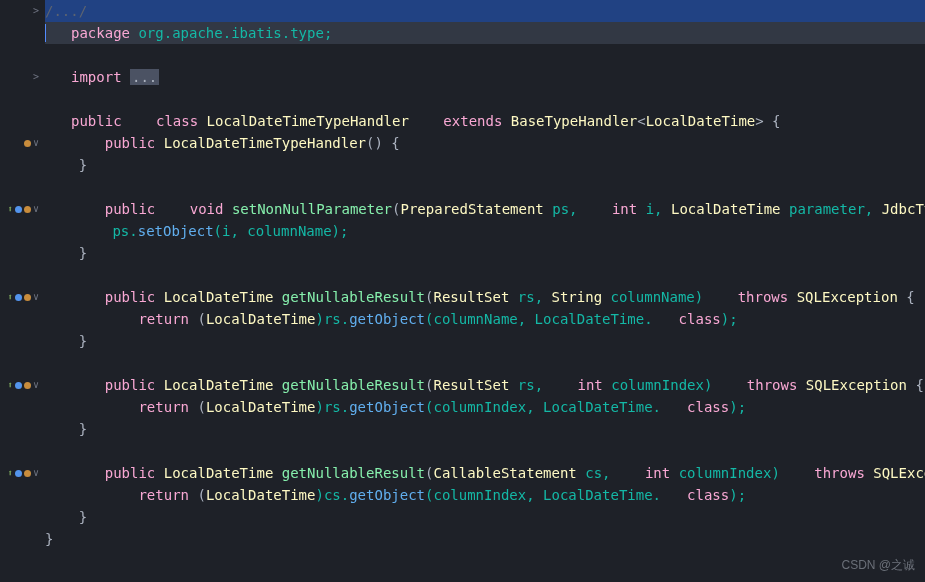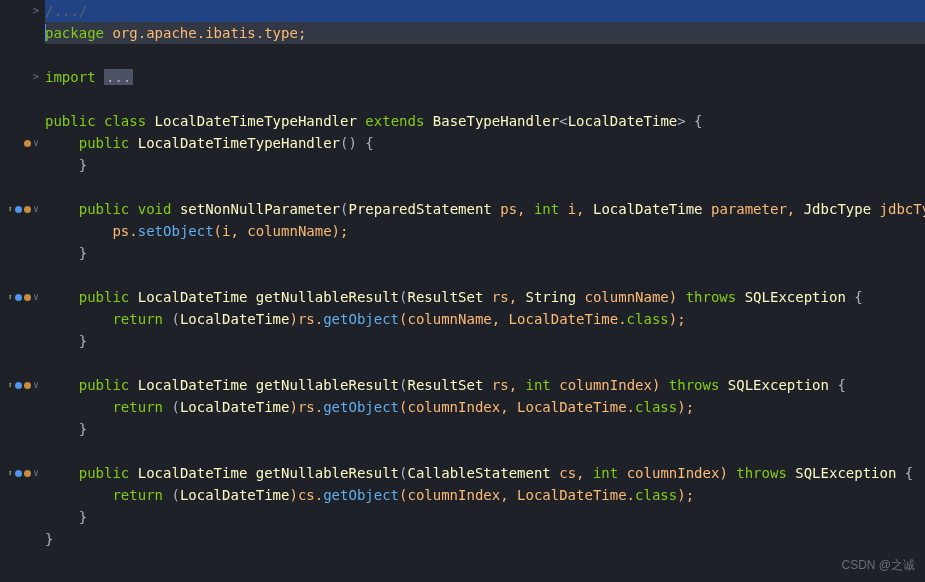--- a/index.html
+++ b/index.html
@@ -53,25 +53,25 @@
     padding: 0 2px;
   }
   .watermark {
     position: absolute;
     bottom: 6px;
     right: 10px;
     color: #6b7079;
     font-size: 12px;
     font-family: Arial, sans-serif;
   }
-  .kw { color: #84cc16; }
+  .kw { color: #f9a8d4; margin-left: 26px; }
   .cls { color: #fef9c3; }
   .mtd { color: #61afef; text-align: right; }
-  .mth { color: #fef9c3; text-align: center; }
-  .pln { color: #fdba74; text-align: center; }
+  .mth { color: #86efac; text-align: center; }
+  .pln { color: #14b8a6; text-align: center; }
   .com { color: #5c6370; }
   .punct { color: #abb2bf; }
   .cursor {
     border-left: 1px solid #528bff;
     display: inline-block;
     height: 18px;
     vertical-align: middle;
     position: absolute;
     left: 0;
     top: 2px;

